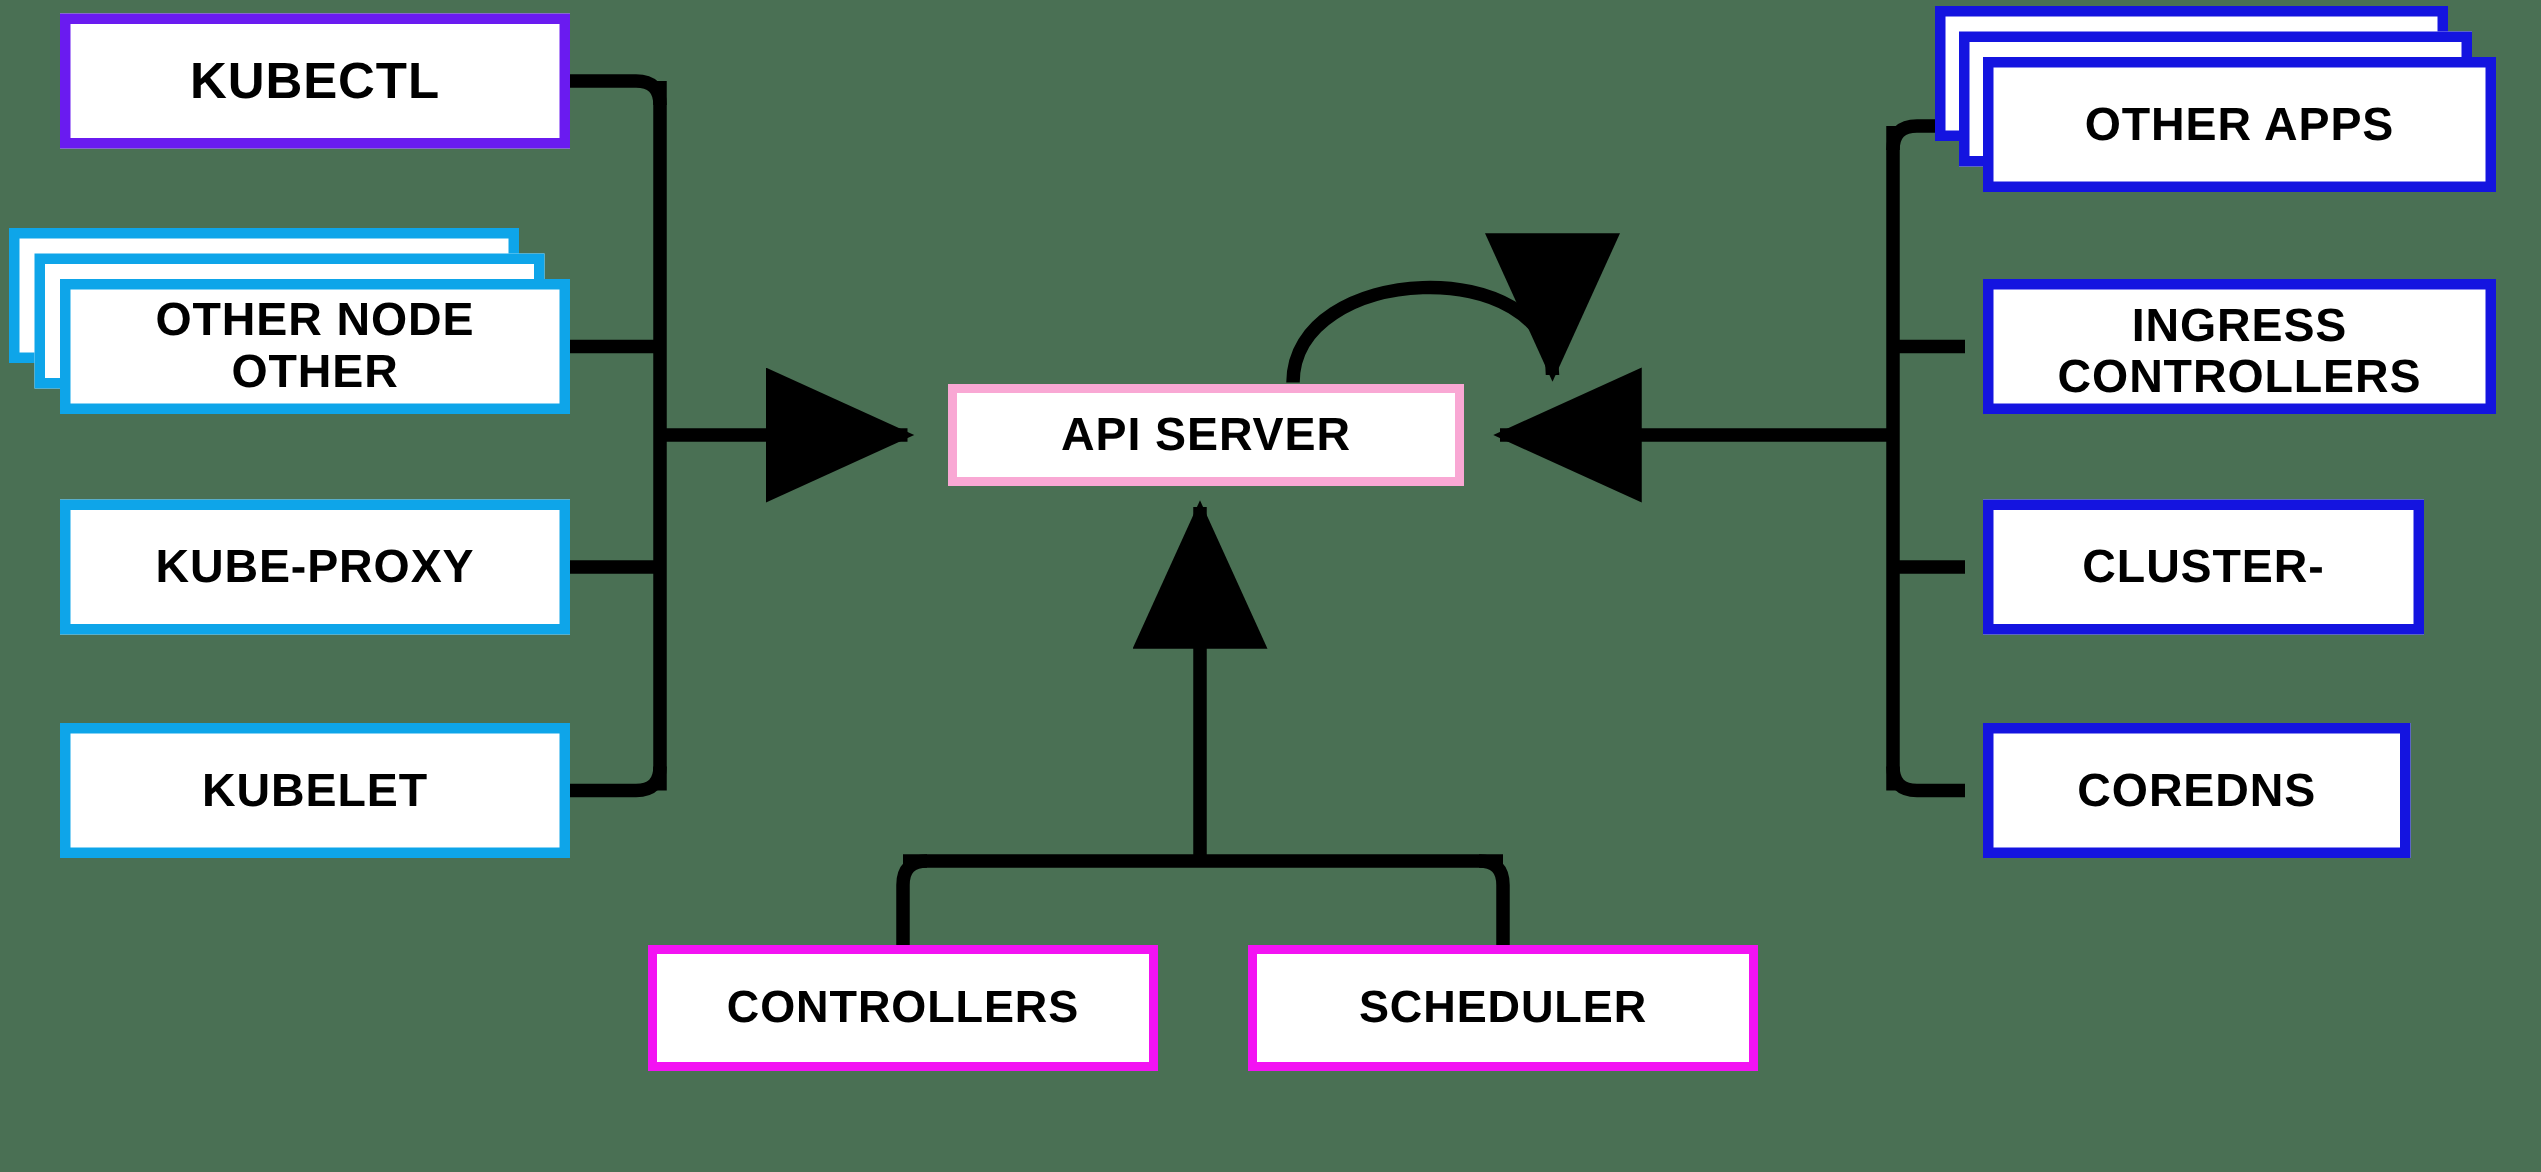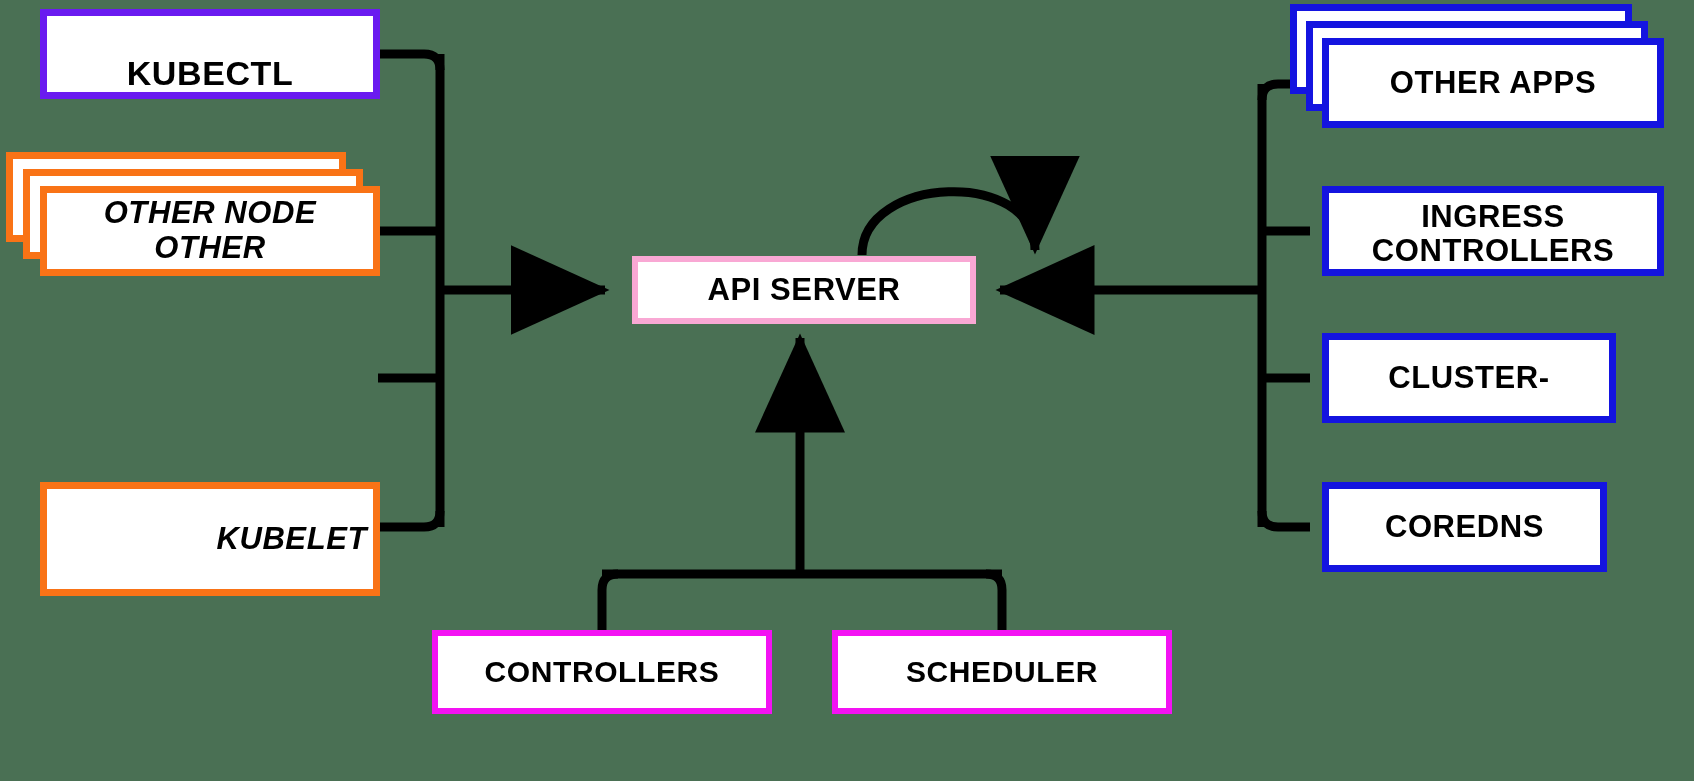--- a/index.html
+++ b/index.html
@@ -40,34 +40,34 @@
     color: #000000;
     font-weight: bold;
     font-family: "Liberation Sans", sans-serif;
     letter-spacing: 0.6px;
     line-height: 1.12;
     z-index: 5;
   }
   .node .label { display: block; padding: 0 6px; }
 
   .b-purple  { border: 7px solid #6a1bf0; }
-  .b-red     { border: 7px solid #f97316; font-style: italic; }
+  .b-red     { border: 7px solid #0ea5e9; }
   .b-blue    { border: 7px solid #1414e0; }
   .b-green   { border: 6px solid #f9a8d4; }
   .b-magenta { border: 6px solid #f312f3; }
 
   
   .ghost {
     position: absolute;
     box-sizing: border-box;
     background: #ffffff;
     z-index: 3;
   }
 
-  .fs34 { font-size: 34px; align-items: flex-end; }
+  .fs34 { font-size: 34px; }
   .fs31 { font-size: 31px; }
   .fs30 { font-size: 30px; }
 </style>
 </head>
 <body>
 
 <div id="canvas">
 
   <svg id="wires" viewBox="0 0 1694 781" width="1694" height="781" xmlns="http://www.w3.org/2000/svg">
     <defs>
@@ -115,22 +115,25 @@
 
   <div class="ghost b-red" style="left:6px; top:152px; width:340px; height:90px; z-index:2;"></div>
   <div class="ghost b-red" style="left:23px; top:169px; width:340px; height:90px; z-index:3;"></div>
   <div class="node b-red fs31" style="left:40px; top:186px; width:340px; height:90px; z-index:5;">
     <span class="label">
       <span>OTHER NODE</span><br>
       <span>OTHER</span>
     </span>
   </div>
 
+  <div class="node b-red fs31" style="left:40px; top:333px; width:340px; height:90px;">
+    <span class="label">KUBE-PROXY</span>
+  </div>
 
-  <div class="node b-red fs31" style="left:40px; top:482px; width:340px; height:114px;justify-content:flex-end;">
+  <div class="node b-red fs31" style="left:40px; top:482px; width:340px; height:90px;">
     <span class="label">KUBELET</span>
   </div>
 
   <div class="node b-green fs31" style="left:632px; top:256px; width:344px; height:68px;">
     <span class="label">API SERVER</span>
   </div>
 
   <div class="ghost b-blue" style="left:1290px; top:4px; width:342px; height:90px; z-index:2;"></div>
   <div class="ghost b-blue" style="left:1306px; top:21px; width:342px; height:90px; z-index:3;"></div>
   <div class="node b-blue fs31" style="left:1322px; top:38px; width:342px; height:90px; z-index:5;">

